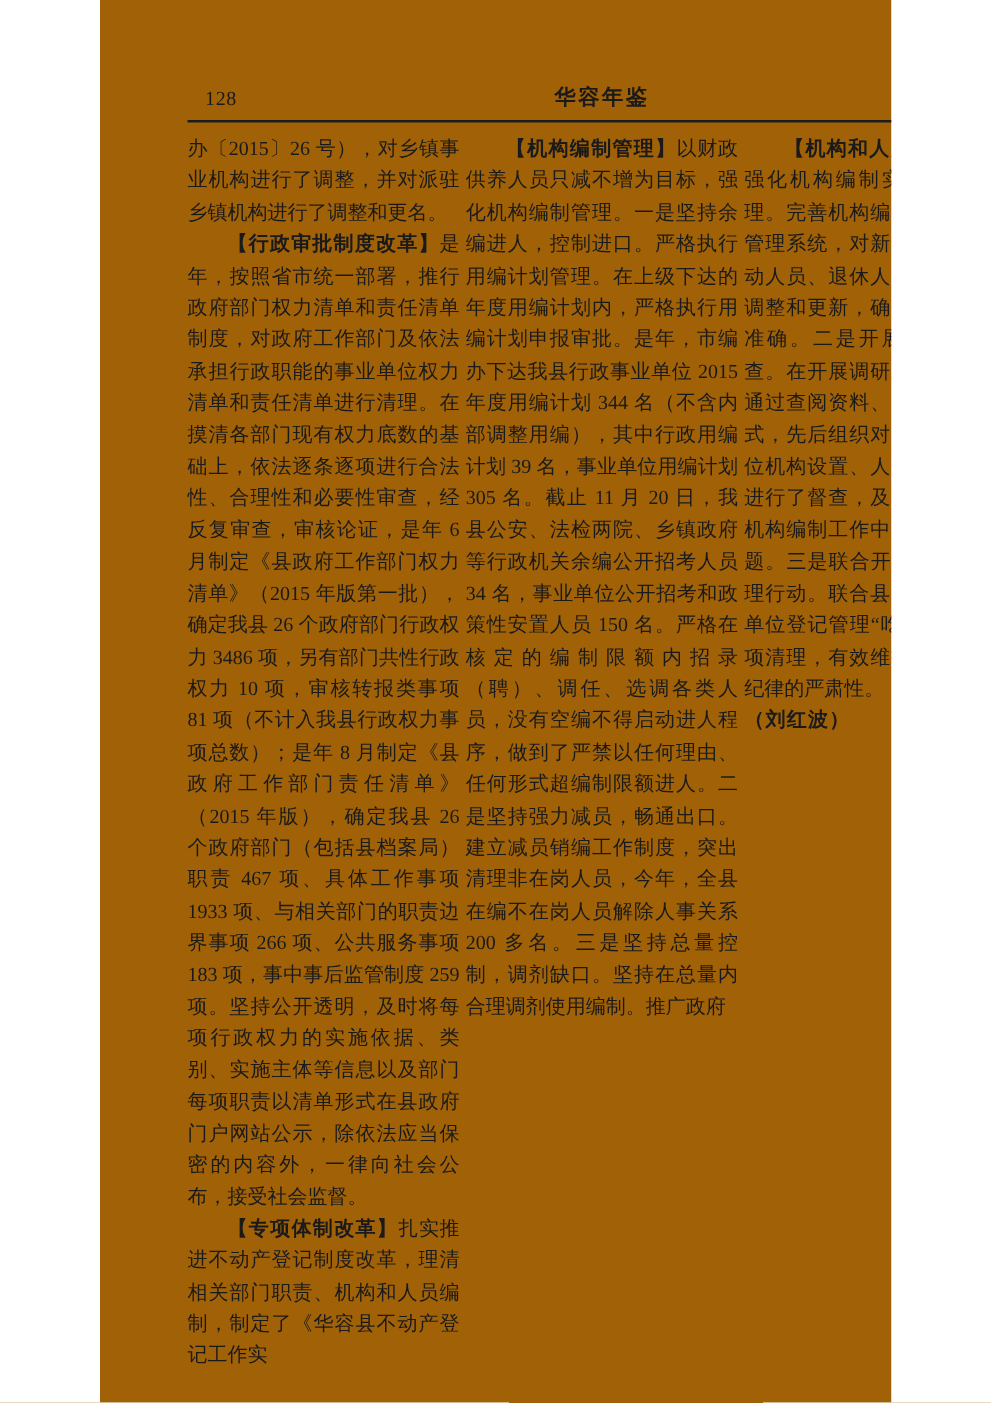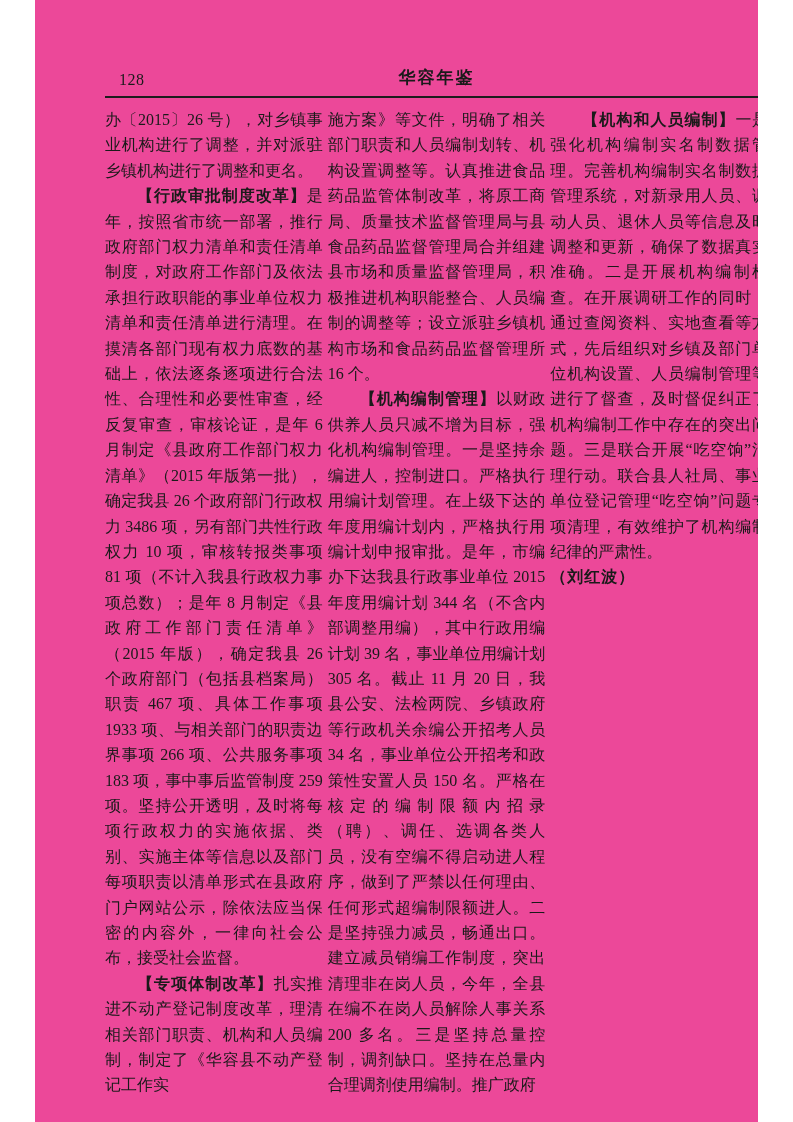--- a/index.html
+++ b/index.html
@@ -1,20 +1,20 @@
 <!DOCTYPE html>
 <html lang="zh"><head>
 <meta charset="utf-8">
 <style>
   html, body { margin: 0; padding: 0; background: #ffffff; }
   .page {
     position: relative;
-    width: 723px;
+    width: 633px;
     height: 1122px;
-    background: #ec4899;
+    background: #a16207;
     overflow: hidden;
     font-family: "Liberation Serif", "DejaVu Serif", serif;
     color: #1a1a1a;
     margin: 0 auto;
   }
   .content {
     position: absolute;
     left: 70px;
     top: 0;
     width: 663px;
@@ -82,21 +82,20 @@
 
     <div class="columns">
 
       <div class="col">
         <p class="cont">办〔2015〕26 号），对乡镇事业机构进行了调整，并对派驻乡镇机构进行了调整和更名。</p>
         <p class="entry"><span class="entry-heading">【行政审批制度改革】</span><span>是年，按照省市统一部署，推行政府部门权力清单和责任清单制度，对政府工作部门及依法承担行政职能的事业单位权力清单和责任清单进行清理。在摸清各部门现有权力底数的基础上，依法逐条逐项进行合法性、合理性和必要性审查，经反复审查，审核论证，是年 6 月制定《县政府工作部门权力清单》（2015 年版第一批），确定我县 26 个政府部门行政权力 3486 项，另有部门共性行政权力 10 项，审核转报类事项 81 项（不计入我县行政权力事项总数）；是年 8 月制定《县政府工作部门责任清单》（2015 年版），确定我县 26 个政府部门（包括县档案局）职责 467 项、具体工作事项 1933 项、与相关部门的职责边界事项 266 项、公共服务事项 183 项，事中事后监管制度 259 项。坚持公开透明，及时将每项行政权力的实施依据、类别、实施主体等信息以及部门每项职责以清单形式在县政府门户网站公示，除依法应当保密的内容外，一律向社会公布，接受社会监督。</span></p>
         <p class="entry"><span class="entry-heading">【专项体制改革】</span><span>扎实推进不动产登记制度改革，理清相关部门职责、机构和人员编制，制定了《华容县不动产登记工作实</span></p>
       </div>
 
       <div class="col">
-        <p class="cont">施方案》等文件，明确了相关部门职责和人员编制划转、机构设置调整等。认真推进食品药品监管体制改革，将原工商局、质量技术监督管理局与县食品药品监督管理局合并组建县市场和质量监督管理局，积极推进机构职能整合、人员编制的调整等；设立派驻乡镇机构市场和食品药品监督管理所 16 个。</p>
         <p class="entry"><span class="entry-heading">【机构编制管理】</span><span>以财政供养人员只减不增为目标，强化机构编制管理。一是坚持余编进人，控制进口。严格执行用编计划管理。在上级下达的年度用编计划内，严格执行用编计划申报审批。是年，市编办下达我县行政事业单位 2015 年度用编计划 344 名（不含内部调整用编），其中行政用编计划 39 名，事业单位用编计划 305 名。截止 11 月 20 日，我县公安、法检两院、乡镇政府等行政机关余编公开招考人员 34 名，事业单位公开招考和政策性安置人员 150 名。严格在核定的编制限额内招录（聘）、调任、选调各类人员，没有空编不得启动进人程序，做到了严禁以任何理由、任何形式超编制限额进人。二是坚持强力减员，畅通出口。建立减员销编工作制度，突出清理非在岗人员，今年，全县在编不在岗人员解除人事关系 200 多名。三是坚持总量控制，调剂缺口。坚持在总量内合理调剂使用编制。推广政府</span></p>
       </div>
 
       <div class="col">
         <p class="entry"><span class="entry-heading">【机构和人员编制】</span><span>一是强化机构编制实名制数据管理。完善机构编制实名制数据管理系统，对新录用人员、调动人员、退休人员等信息及时调整和更新，确保了数据真实准确。二是开展机构编制检查。在开展调研工作的同时，通过查阅资料、实地查看等方式，先后组织对乡镇及部门单位机构设置、人员编制管理等进行了督查，及时督促纠正了机构编制工作中存在的突出问题。三是联合开展“吃空饷”清理行动。联合县人社局、事业单位登记管理“吃空饷”问题专项清理，有效维护了机构编制纪律的严肃性。</span></p>
         <p class="signature">（刘红波）</p>
       </div>
 
     </div>
   </div>

